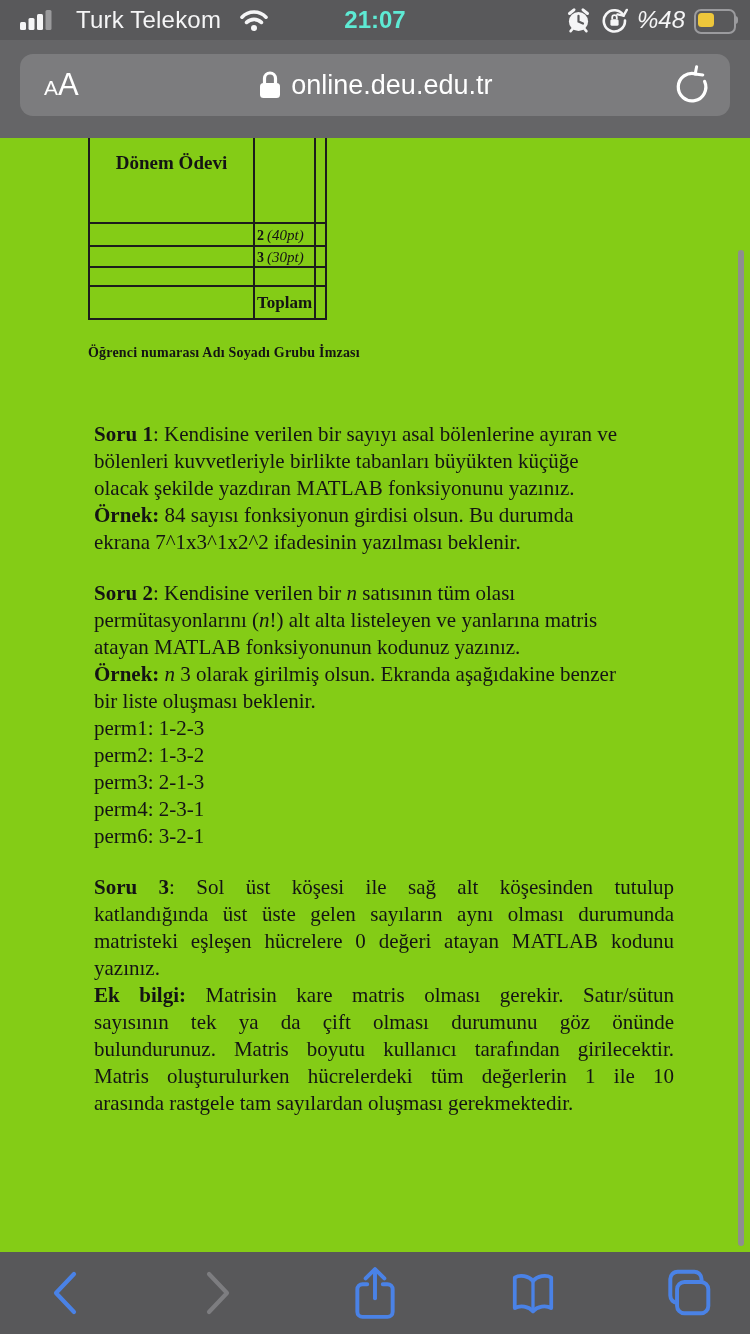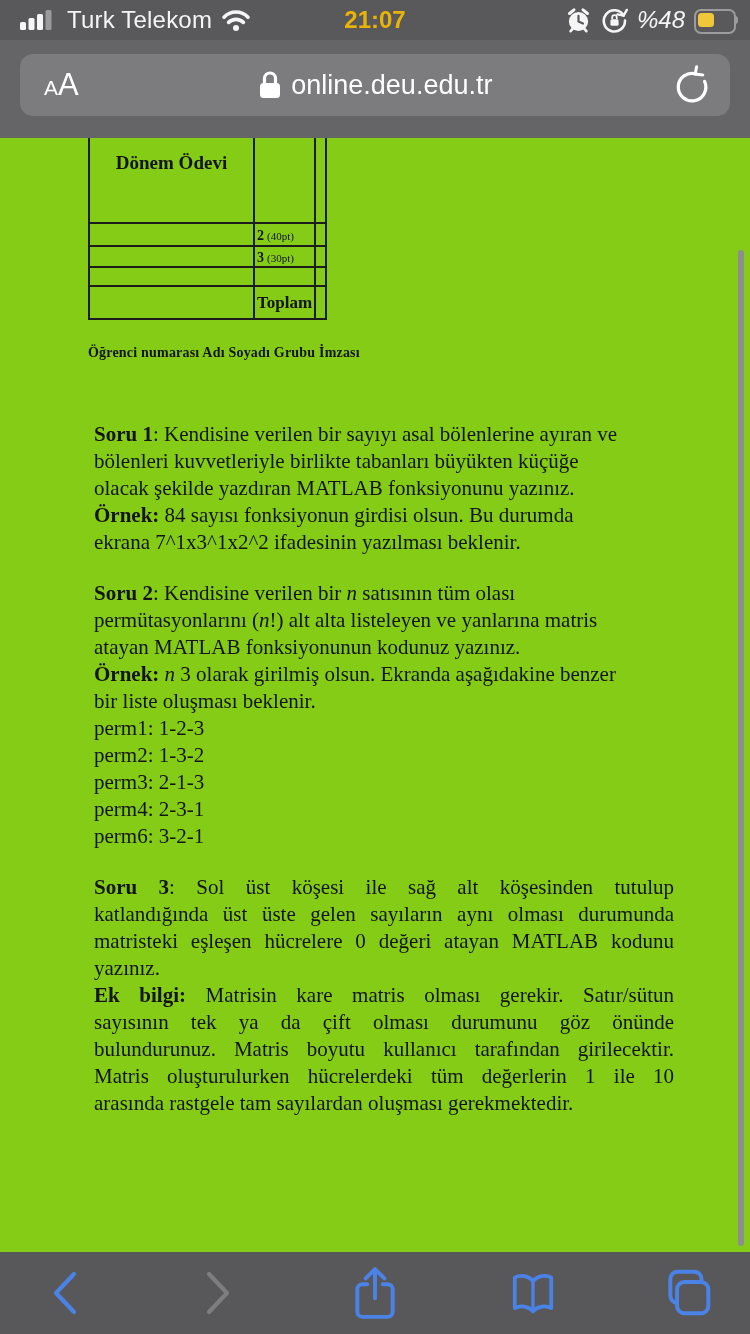--- a/index.html
+++ b/index.html
@@ -1,24 +1,24 @@
 <!DOCTYPE html>
 <html style="--blue: #4a82e6; --yellow: #eec73b; --gray-disabled: #7d7d80;"><head>
 <meta charset="utf-8">
 <style>
   html,body{margin:0;padding:0;background:#222;}
   .screen{position:relative;width:750px;height:1334px;background:#ffffff;overflow:hidden;
           font-family:"Liberation Sans", sans-serif;}
 
   
   .statusbar{position:absolute;left:0;top:0;width:750px;height:40px;background:#59595b;}
-  .sb-left{position:absolute;left:20px;top:0;height:40px;display:flex;align-items:center;gap:9px;}
+  .sb-left{position:absolute;left:20px;top:0;height:40px;display:flex;align-items:center;gap:18px;}
   .carrier{color:#f5f5f6;font-size:24px;letter-spacing:.2px;}
   .sb-time{position:absolute;left:0;top:0;width:750px;height:40px;display:flex;align-items:center;
-           justify-content:center;color:#eab308;font-size:24px;font-weight:600;}
+           justify-content:center;color:#5eead4;font-size:24px;font-weight:600;}
   .sb-right{position:absolute;right:12px;top:0;height:40px;display:flex;align-items:center;gap:9px;font-style:italic;}
   .batt-pct{color:#f5f5f6;font-size:24px;}
   .battery{position:relative;width:44px;height:24px;}
   .batt-body{position:absolute;left:0;top:1px;width:38px;height:21px;border:2.5px solid #9b9b9e;border-radius:7px;}
   .batt-fill{position:absolute;left:3.5px;top:4.5px;width:16px;height:14px;border-radius:3.5px;background:var(--yellow);}
   .batt-nub{position:absolute;right:0;top:8px;width:3.5px;height:8px;border-radius:0 3px 3px 0;background:#9b9b9e;}
 
   
   .urlbar{position:absolute;left:0;top:40px;width:750px;height:98px;background:#656567;}
   .url-field{position:absolute;left:20px;top:14px;width:710px;height:62px;background:#7c7c7e;
@@ -38,21 +38,21 @@
   .td-main{width:159px;}
   .td-mid{width:48px;}
   .td-nar{width:5px;padding:0;}
   .cell-title{text-align:center;font-weight:bold;font-size:19px;padding-top:14px !important;}
   .row-tall td{height:70px;}
   .row-s1 td{height:21px;}
   .row-s2 td{height:19px;}
   .row-e td{height:17px;}
   .row-t td{height:31px;}
   .num{font-weight:bold;font-size:14px;}
-  .pts{font-size:11px;margin-left:3px;}
+  .pts{font-size:15px;margin-left:3px;font-style:italic;}
   .total{font-weight:bold;font-size:17px;}
   .caption{position:absolute;left:88px;top:207px;font-weight:bold;font-size:14px;letter-spacing:.2px;}
 
   #text-col{position:absolute;left:94px;top:283px;width:580px;font-size:21px;line-height:27px;}
   .tline{white-space:nowrap;}
   .tline.just{white-space:normal;text-align:justify;text-align-last:justify;}
   .vgap{height:24px;}
 
   
   .scrollbar{position:absolute;right:6px;top:250px;width:6px;height:996px;border-radius:3px;background:#8e8e90;}

